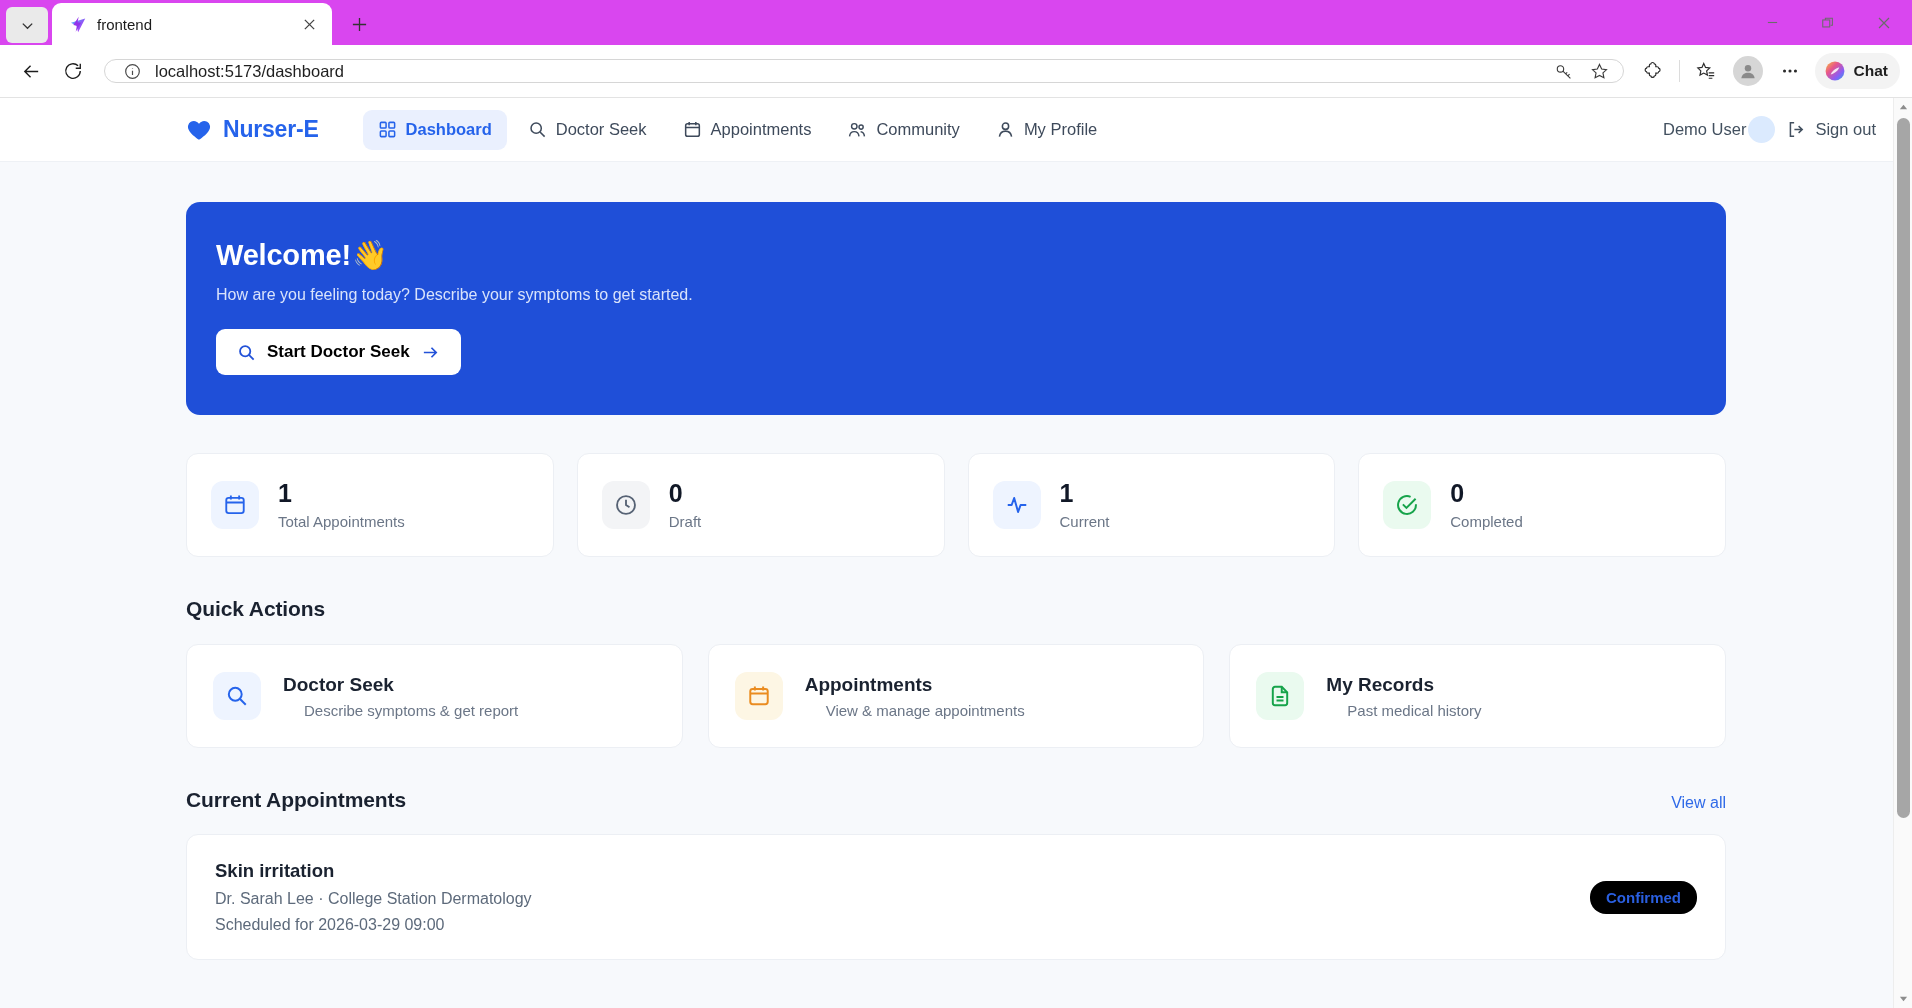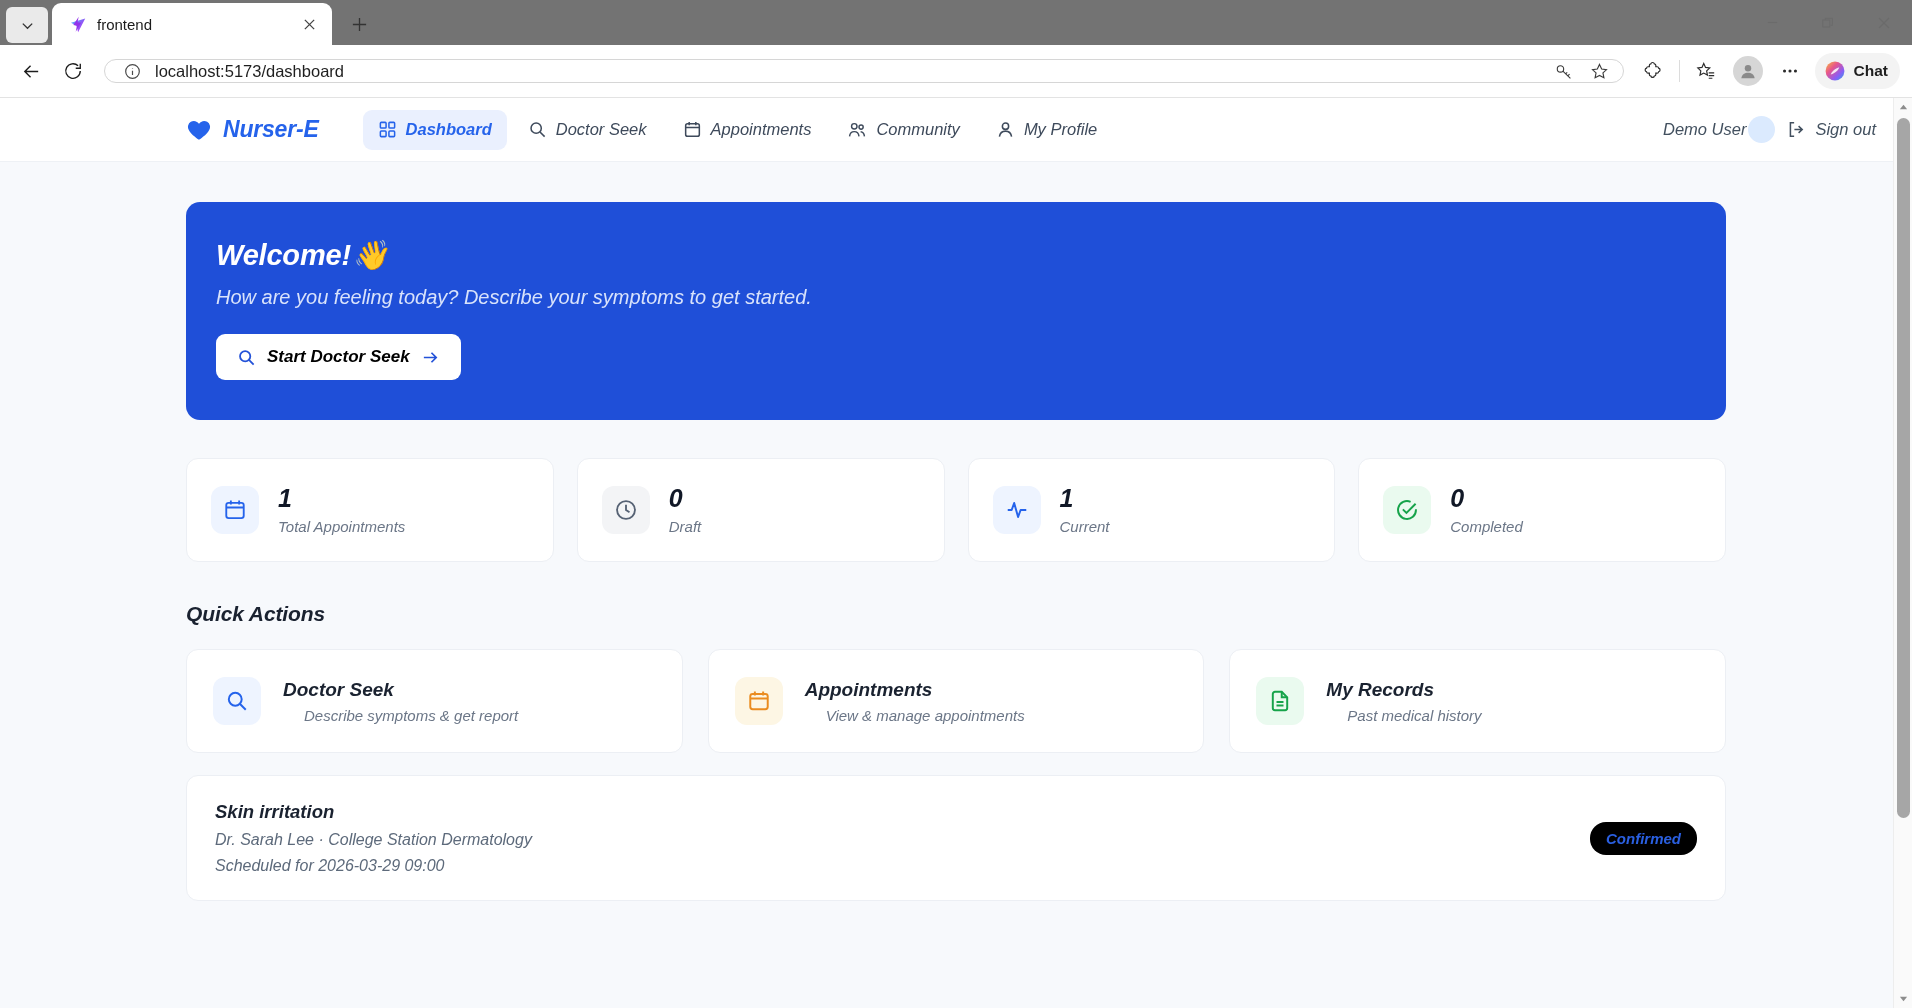--- a/index.html
+++ b/index.html
@@ -7,21 +7,21 @@
     width: 1912px; height: 1008px;
     font-family: "Liberation Sans", sans-serif;
     overflow: hidden;
     background: #f7f9fc;
   }
 
   
   .browser { width: 1912px; height: 1008px; display: flex; flex-direction: column; }
 
   .titlebar {
-    height: 45px; background: #737373; display: flex; align-items: flex-end;
+    height: 45px; background: #d946ef; display: flex; align-items: flex-end;
     position: relative; flex: 0 0 45px;
   }
   .tab-strip { display: flex; align-items: flex-end; height: 45px; }
   .tabs-menu-btn {
     width: 42px; height: 36px; margin: 0 2px 2px 6px; border-radius: 6px;
     display: flex; align-items: center; justify-content: center;
     background: #eaeaea;
   }
   .tab {
     display: flex; align-items: center; gap: 10px;
@@ -80,21 +80,20 @@
   .copilot {
     display: flex; align-items: center; gap: 7px; height: 36px;
     padding: 0 12px 0 8px; border-radius: 18px; background: #f3f3f3; margin-left: 4px; font-weight: bold;
   }
   .copilot-label { font-size: 15.5px; color: #1f1f1f; }
 
   
   .viewport {
     flex: 1; position: relative; background: #f7f9fc; overflow: hidden;
     border-top: 1px solid #e3e3e3;
-    font-style: italic;
   }
 
   
   .appbar {
     height: 64px; background: #ffffff; display: flex; align-items: center;
     padding: 0 36px 0 0; border-bottom: 1px solid #eef1f5;
   }
   .brand { display: flex; align-items: center; gap: 11px; padding-left: 186px; }
   .brand-name { font-size: 23px; font-weight: bold; color: #2563eb; letter-spacing: -0.2px; }
 
@@ -122,21 +121,21 @@
   }
 
   .hero {
     background: #1f4fd8; border-radius: 14px; padding: 36px 40px 40px 30px;
     color: #fff;
   }
   .hero-title {
     font-size: 29px; font-weight: bold; display: flex; align-items: center; gap: 2px;
     letter-spacing: -0.2px;
   }
-  .hero-sub { font-size: 20px; color: #d9e3fb; margin-top: 14px; }
+  .hero-sub { font-size: 16px; color: #d9e3fb; margin-top: 14px; }
   .hero-btn {
     margin-top: 25px; display: inline-flex; align-items: center; gap: 11px;
     background: #fff; color: #000000; font-size: 17px; font-weight: bold;
     padding: 13px 21px; border-radius: 9px;
   }
 
   .stats { display: flex; gap: 23px; margin-top: 38px; }
   .stat-card {
     flex: 1; background: #fff; border: 1px solid #eceff4; border-radius: 12px;
     padding: 22px 24px; display: flex; align-items: center; gap: 19px; min-height: 104px;
@@ -490,20 +489,24 @@
                 <path d="M12.6 2.6v5h5M7.8 12h6.4M7.8 15.2h6.4"></path>
               </svg>
           </div>
           <div>
             <div class="quick-title">My Records</div>
             <div class="quick-sub">Past medical history</div>
           </div>
         </div>
       </section>
 
+      <div class="section-head">
+        <h2 class="section-title">Current Appointments</h2>
+        <a class="view-all">View all</a>
+      </div>
       <section class="appt-list">
         <div class="appt-card">
           <div>
             <div class="appt-title">Skin irritation</div>
             <div class="appt-line">Dr. Sarah Lee · College Station Dermatology</div>
             <div class="appt-line">Scheduled for 2026-03-29 09:00</div>
           </div>
           <div class="badge">Confirmed</div>
         </div>
       </section>

